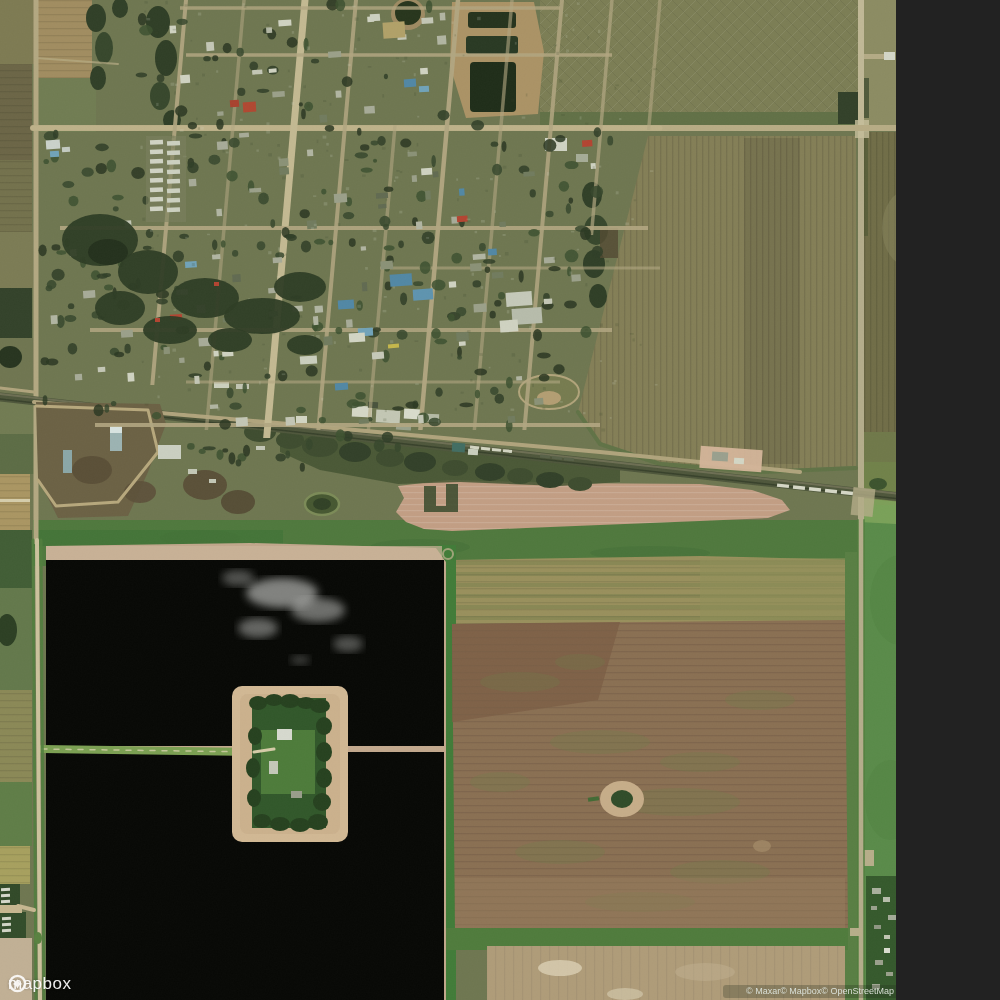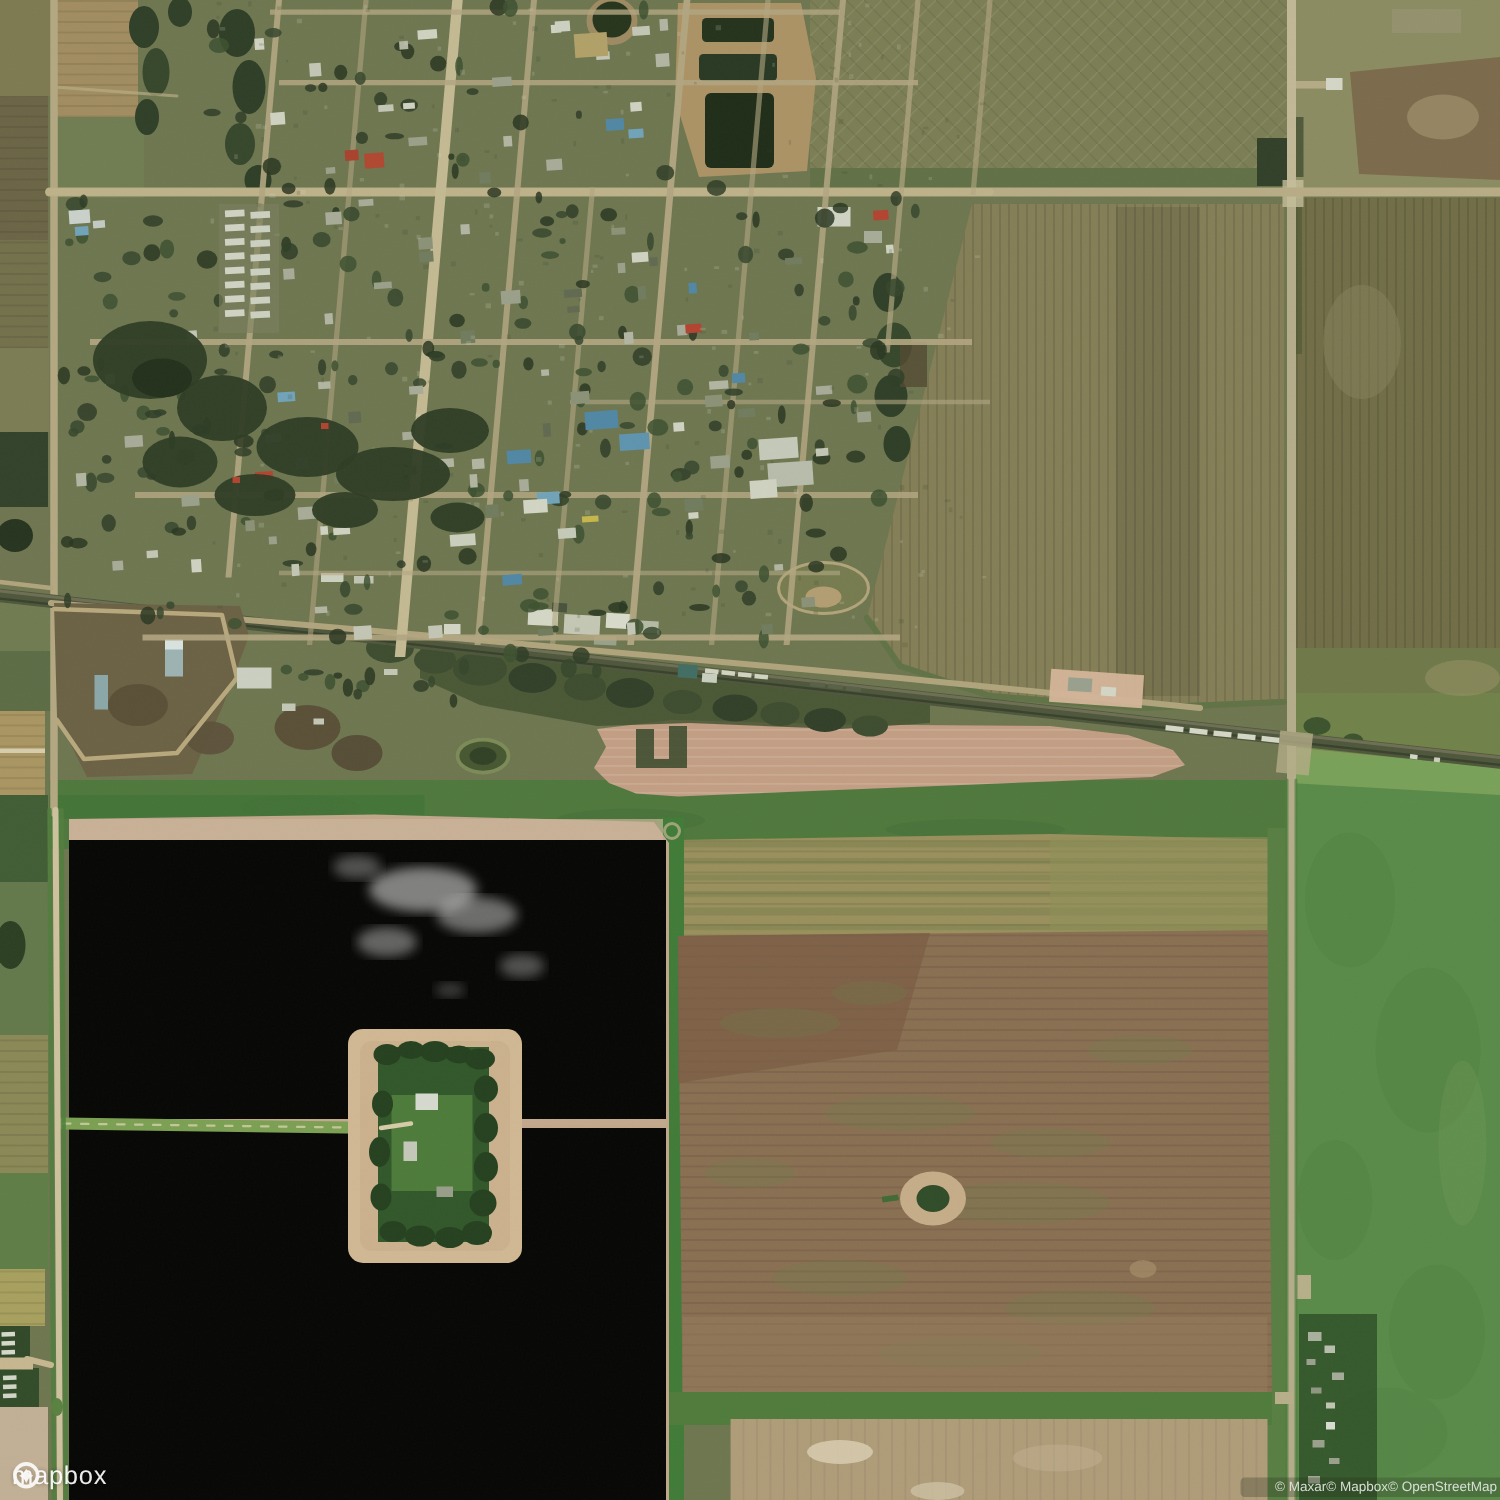--- a/index.html
+++ b/index.html
@@ -1,16 +1,16 @@
 <!DOCTYPE html>
 <html><head>
 <meta charset="utf-8">
 <style>
   html,body{margin:0;padding:0;background:#222;}
-  .map-frame{position:relative;width:1000px;height:1000px;overflow:hidden;background:#6d7450;font-family:"Liberation Sans",sans-serif;}
+  .map-frame{position:relative;width:896px;height:1000px;overflow:hidden;background:#6d7450;font-family:"Liberation Sans",sans-serif;}
   .map-frame svg{position:absolute;left:0;top:0;}
   .logo{position:absolute;left:8px;bottom:6px;display:flex;align-items:center;gap:5px;color:#fff;opacity:.92;text-decoration:none;}
   .logo-text{font-size:17px;font-weight:500;letter-spacing:.5px;color:#fff;text-shadow:0 0 3px rgba(0,0,0,.4);}
   .attribution{position:absolute;right:-3px;bottom:2px;font-size:9px;color:#d9dfd6;background:rgba(35,45,30,.28);padding:1px 5px 2px 6px;border-radius:3px 0 0 3px;white-space:nowrap;}
   .attribution a{color:#d9dfd6;text-decoration:none;margin-left:0;}
   .attribution a:first-child{margin-left:17px;}
 </style>
 </head>
 <body>
 

